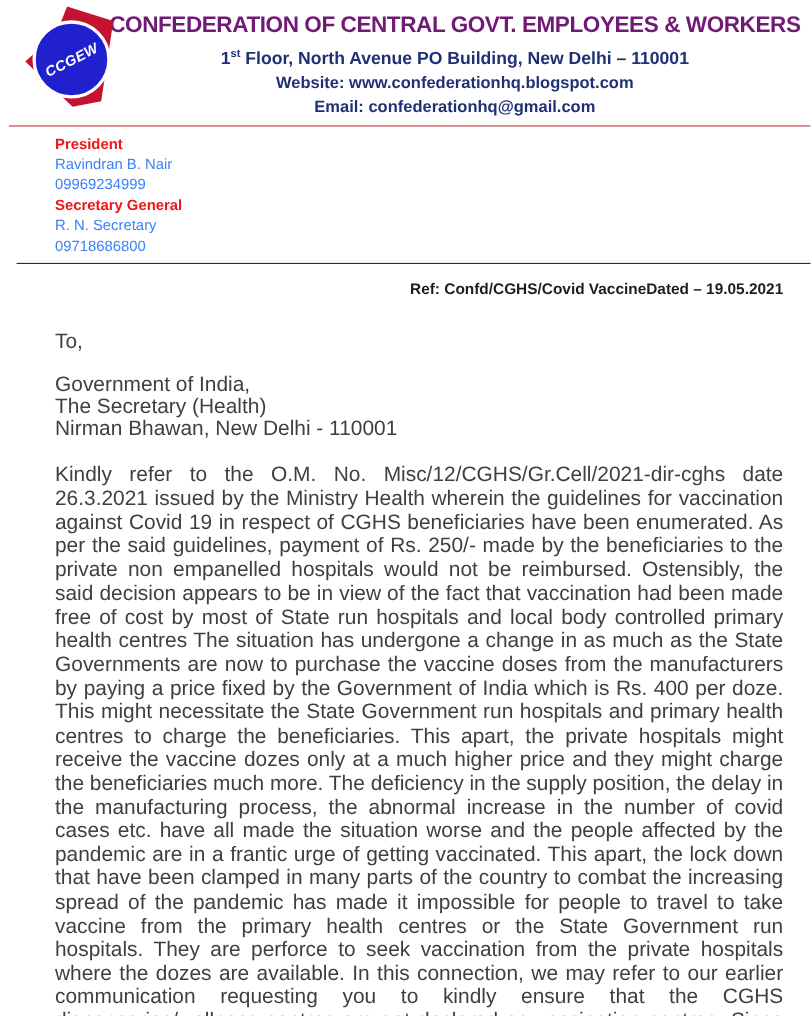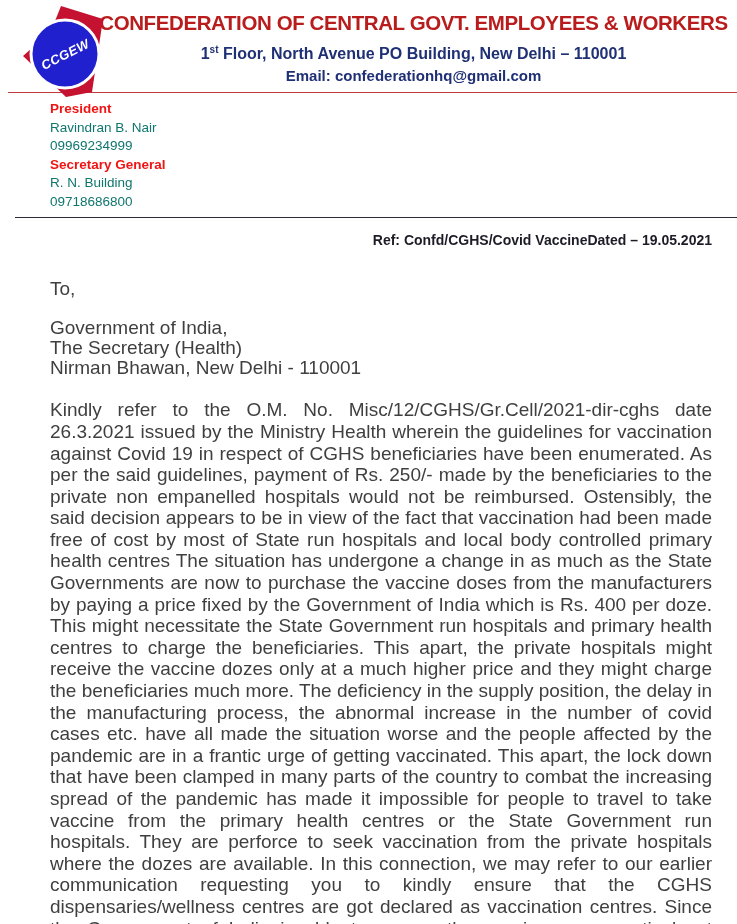--- a/index.html
+++ b/index.html
@@ -14,21 +14,21 @@
   .page { width: 737px; height: 924px; background: #fff; }
 
   
   .letterhead { position: relative; padding: 6px 0 0 0; }
   .logo {
     position: absolute; left: 13px; top: 4px;
     width: 92px; height: 96px;
   }
   .head-text { padding: 4px 6px 0 96px; text-align: center; }
   .org-name {
-    color: #b91c1c; font-weight: bold;
+    color: #701a75; font-weight: bold;
     font-size: 20.5px; letter-spacing: -0.4px;
     line-height: 26px; white-space: nowrap;
   }
   .org-address {
     color: #1f3075; font-weight: bold;
     font-size: 16px; line-height: 23px; margin-top: 2px; text-align: center;
   }
   .org-address sup { font-size: 10px; }
   .org-website, .org-email {
     color: #1f3075; font-weight: bold;
@@ -45,21 +45,21 @@
   }
 
   
   .officers {
     display: flex; justify-content: space-between;
     padding: 7px 25px 0 50px;
     flex-direction: column;
   }
   .officer { font-size: 13.5px; line-height: 18.5px; }
   .officer-title { color: #f01414; font-weight: bold; }
-  .officer-name, .officer-phone { color: #0f766e; }
+  .officer-name, .officer-phone { color: #3b82f6; }
 
   
   .ref-row {
     display: flex; justify-content: flex-end;
     padding: 14px 25px 0 50px;
     font-weight: bold; font-size: 14px; color: #1c1c26;
   }
 
   
   .letter-body { padding: 0 25px 0 50px; font-size: 19px; color: #3f3f3f; }
@@ -94,35 +94,36 @@
     <div class="logo">
       <svg viewBox="0 0 92 96" xmlns="http://www.w3.org/2000/svg">
         <polygon points="48,2 90,15 79,88 53,93 10,52 38,27" fill="#c41230"></polygon>
         <circle cx="52" cy="50" r="34" fill="#2020cf" stroke="#ffffff" stroke-width="3"></circle>
         <text class="logo-label" x="52" y="55" text-anchor="middle" transform="rotate(-27 52 50)">CCGEW</text>
       </svg>
     </div>
     <div class="head-text">
       <div class="org-name">CONFEDERATION OF CENTRAL GOVT. EMPLOYEES &amp; WORKERS</div>
       <div class="org-address"><span>1</span><sup>st</sup><span> Floor, North Avenue PO Building, New Delhi – 110001</span></div>
+      <div class="org-website">Website: www.confederationhq.blogspot.com</div>
       <div class="org-email">Email: confederationhq@gmail.com</div>
     </div>
   </header>
 
   <hr class="divider-red">
 
   <section class="officers">
     <div class="officer">
       <div class="officer-title">President</div>
       <div class="officer-name">Ravindran B. Nair</div>
       <div class="officer-phone">09969234999</div>
     </div>
     <div class="officer">
       <div class="officer-title">Secretary General</div>
-      <div class="officer-name">R. N. Building</div>
+      <div class="officer-name">R. N. Secretary</div>
       <div class="officer-phone">09718686800</div>
     </div>
   </section>
 
   <hr class="divider-dark">
 
   <section class="ref-row">
     <div>Ref: Confd/CGHS/Covid Vaccine</div>
     <div>Dated – 19.05.2021</div>
   </section>

